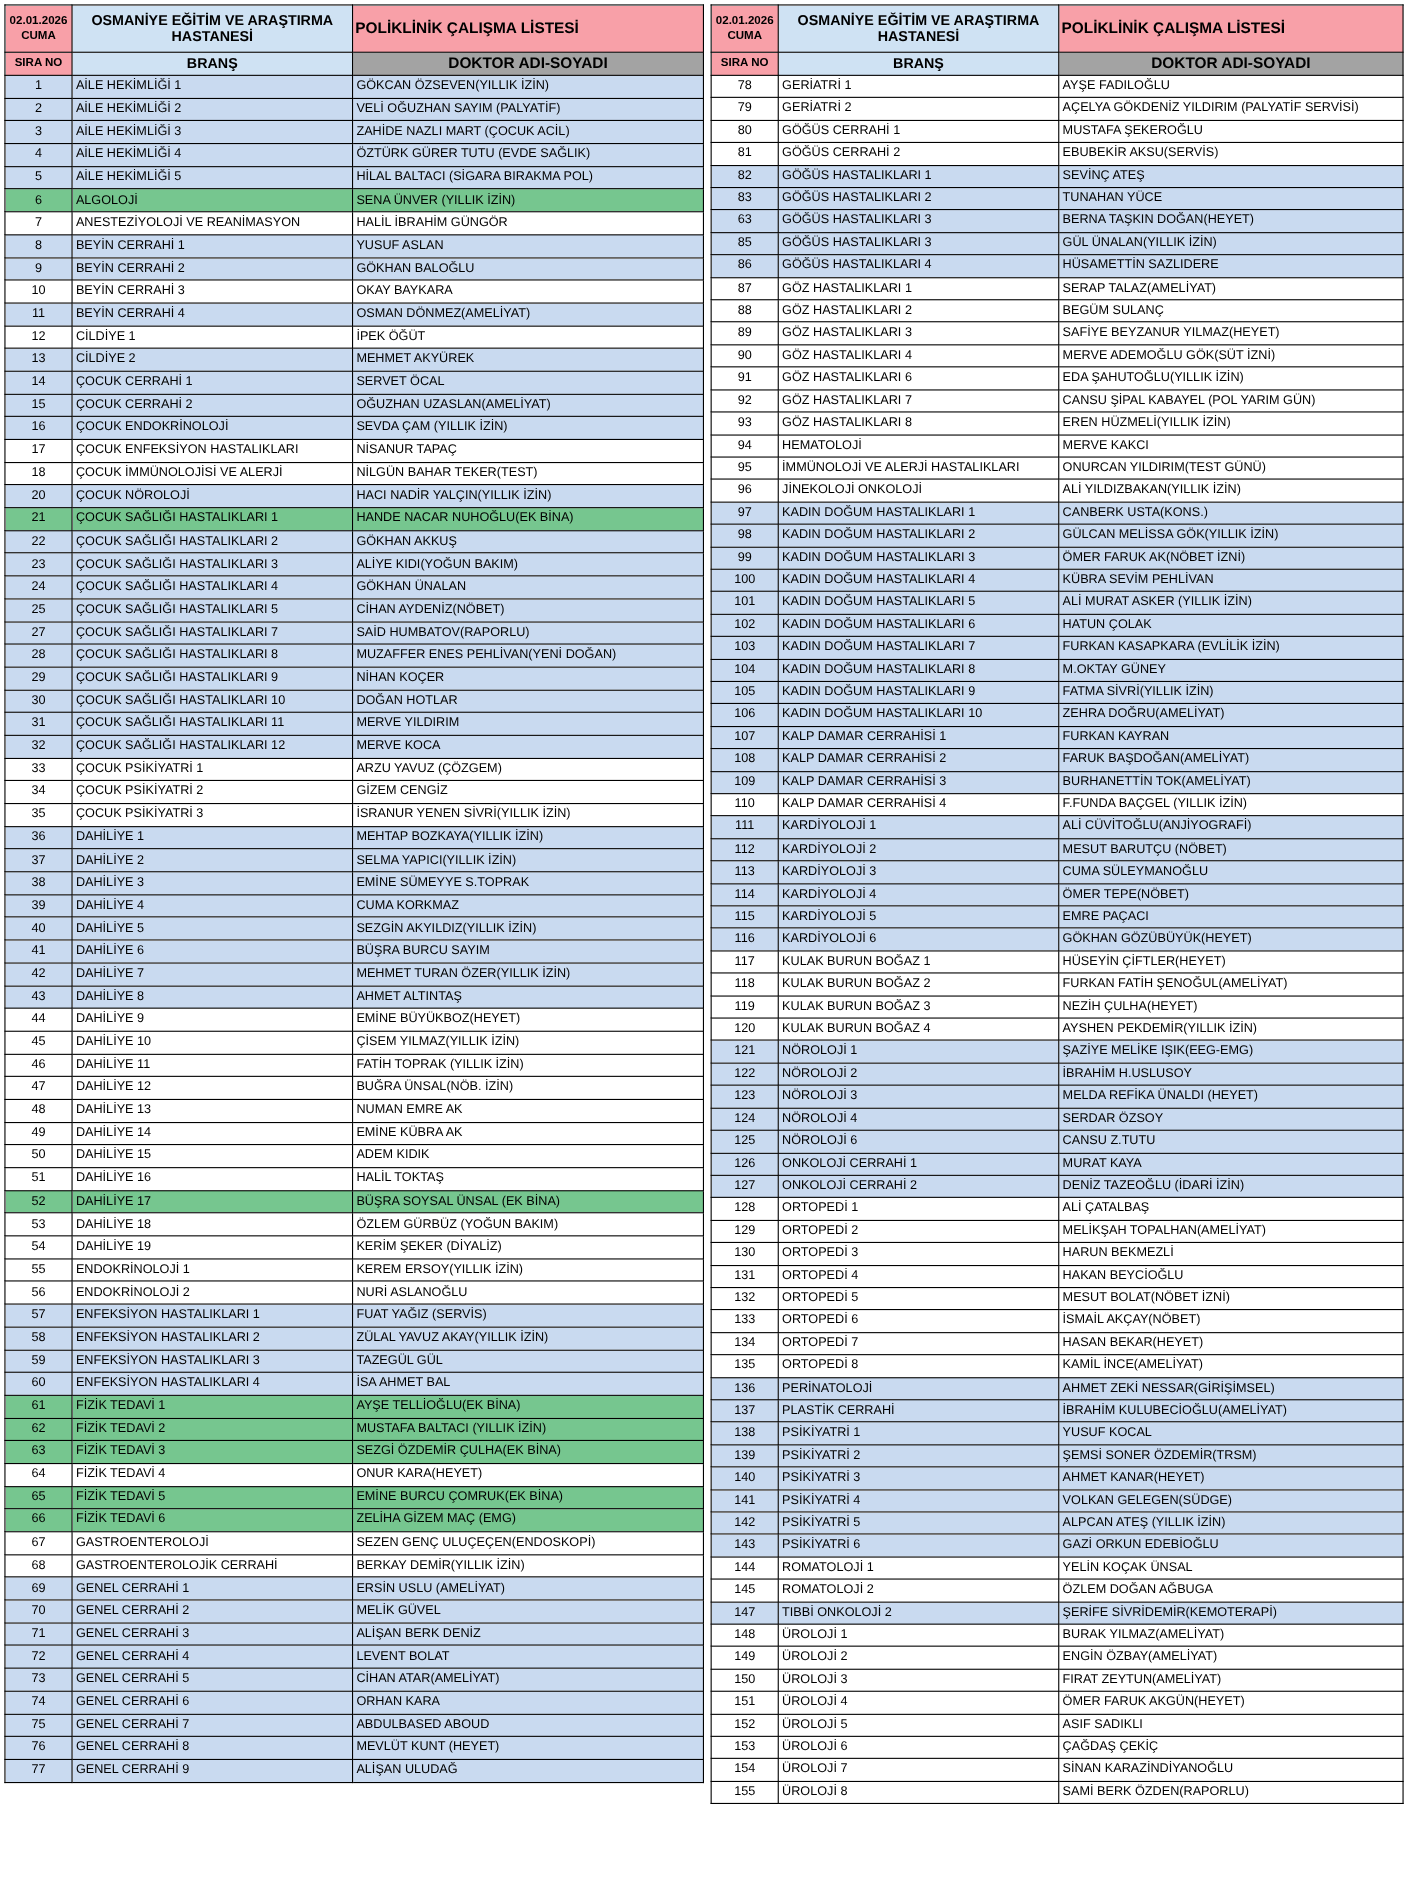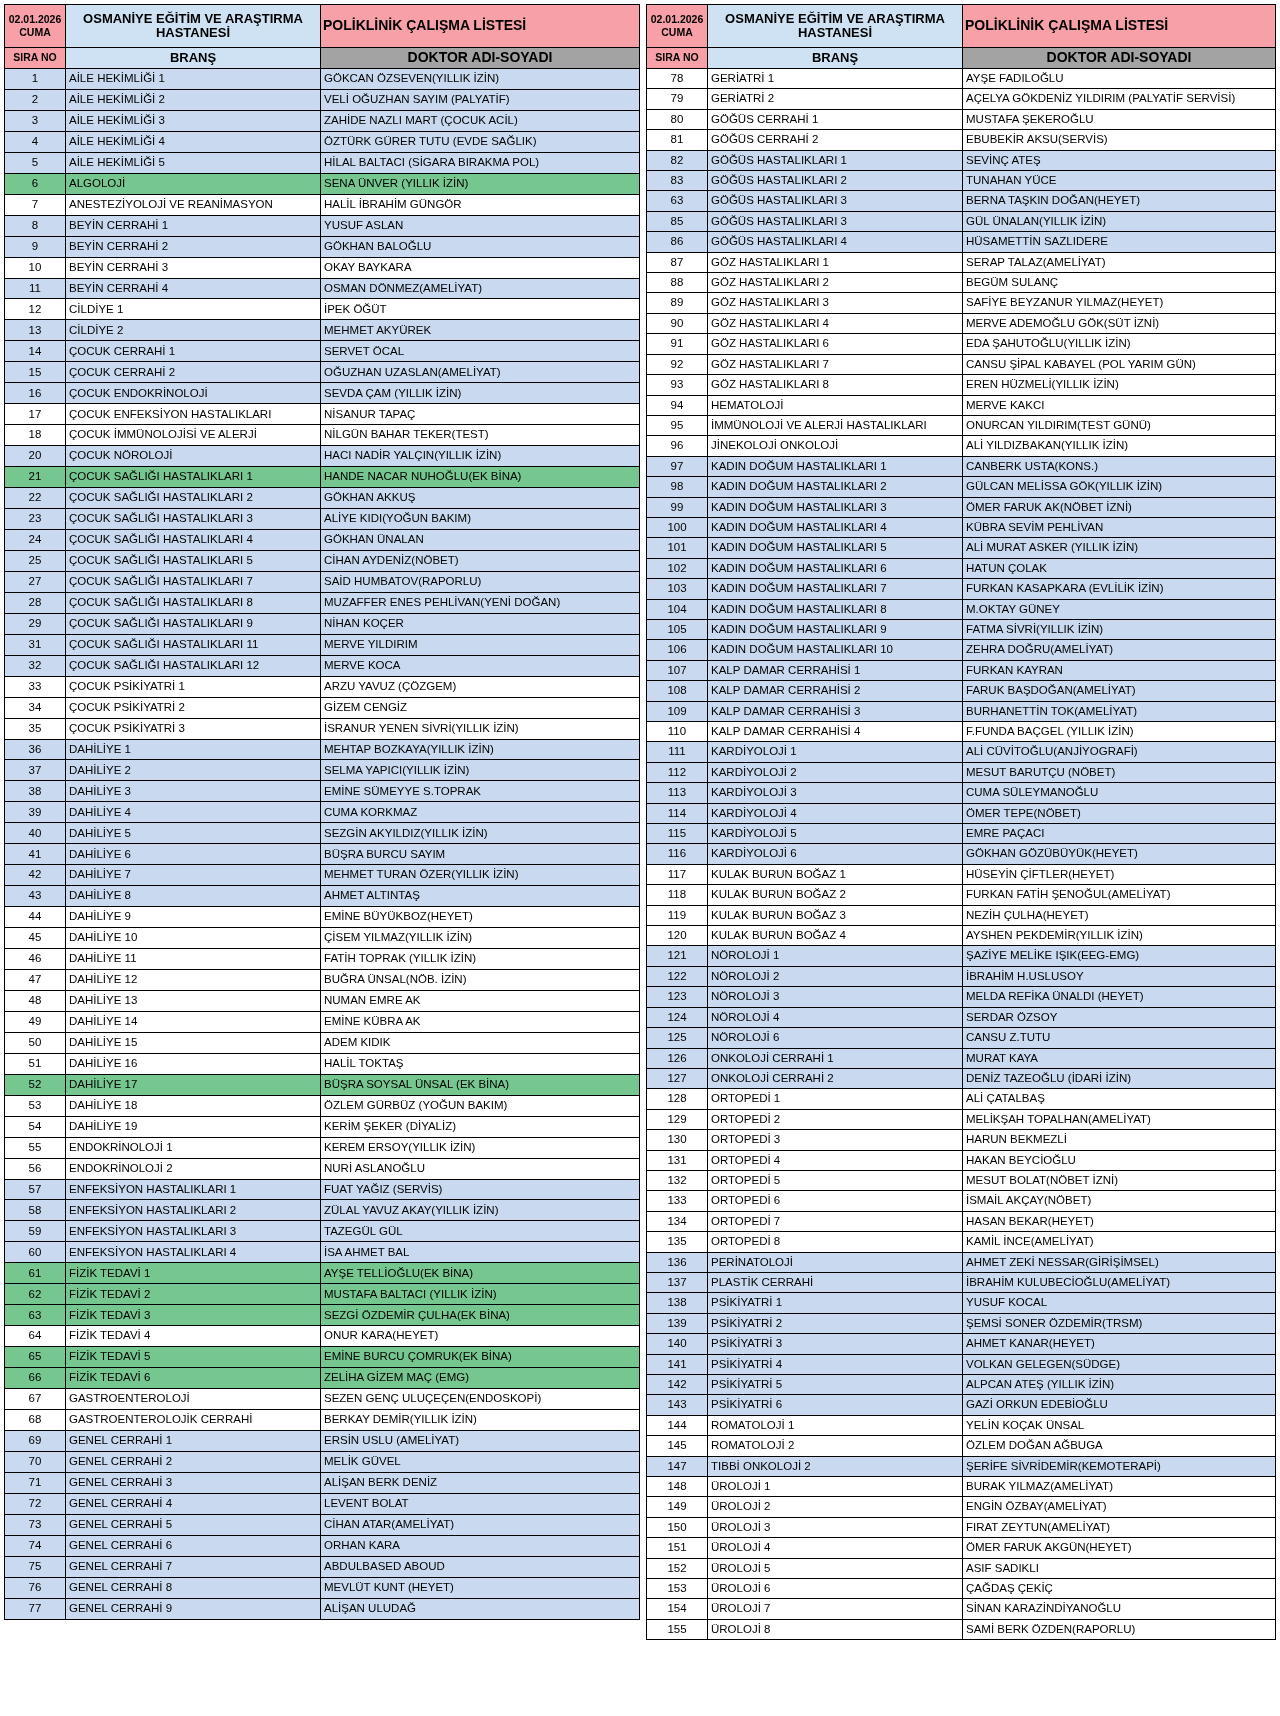--- a/index.html
+++ b/index.html
@@ -246,20 +246,25 @@
           <td class="c-no num">28</td>
           <td class="c-br">ÇOCUK SAĞLIĞI HASTALIKLARI 8</td>
           <td class="c-dr">MUZAFFER ENES PEHLİVAN(YENİ DOĞAN)</td>
         </tr>
         <tr class="blue">
           <td class="c-no num">29</td>
           <td class="c-br">ÇOCUK SAĞLIĞI HASTALIKLARI 9</td>
           <td class="c-dr">NİHAN KOÇER</td>
         </tr>
         <tr class="blue">
+          <td class="c-no num">30</td>
+          <td class="c-br">ÇOCUK SAĞLIĞI HASTALIKLARI 10</td>
+          <td class="c-dr">DOĞAN HOTLAR</td>
+        </tr>
+        <tr class="blue">
           <td class="c-no num">31</td>
           <td class="c-br">ÇOCUK SAĞLIĞI HASTALIKLARI 11</td>
           <td class="c-dr">MERVE YILDIRIM</td>
         </tr>
         <tr class="blue">
           <td class="c-no num">32</td>
           <td class="c-br">ÇOCUK SAĞLIĞI HASTALIKLARI 12</td>
           <td class="c-dr">MERVE KOCA</td>
         </tr>
         <tr class="white">

